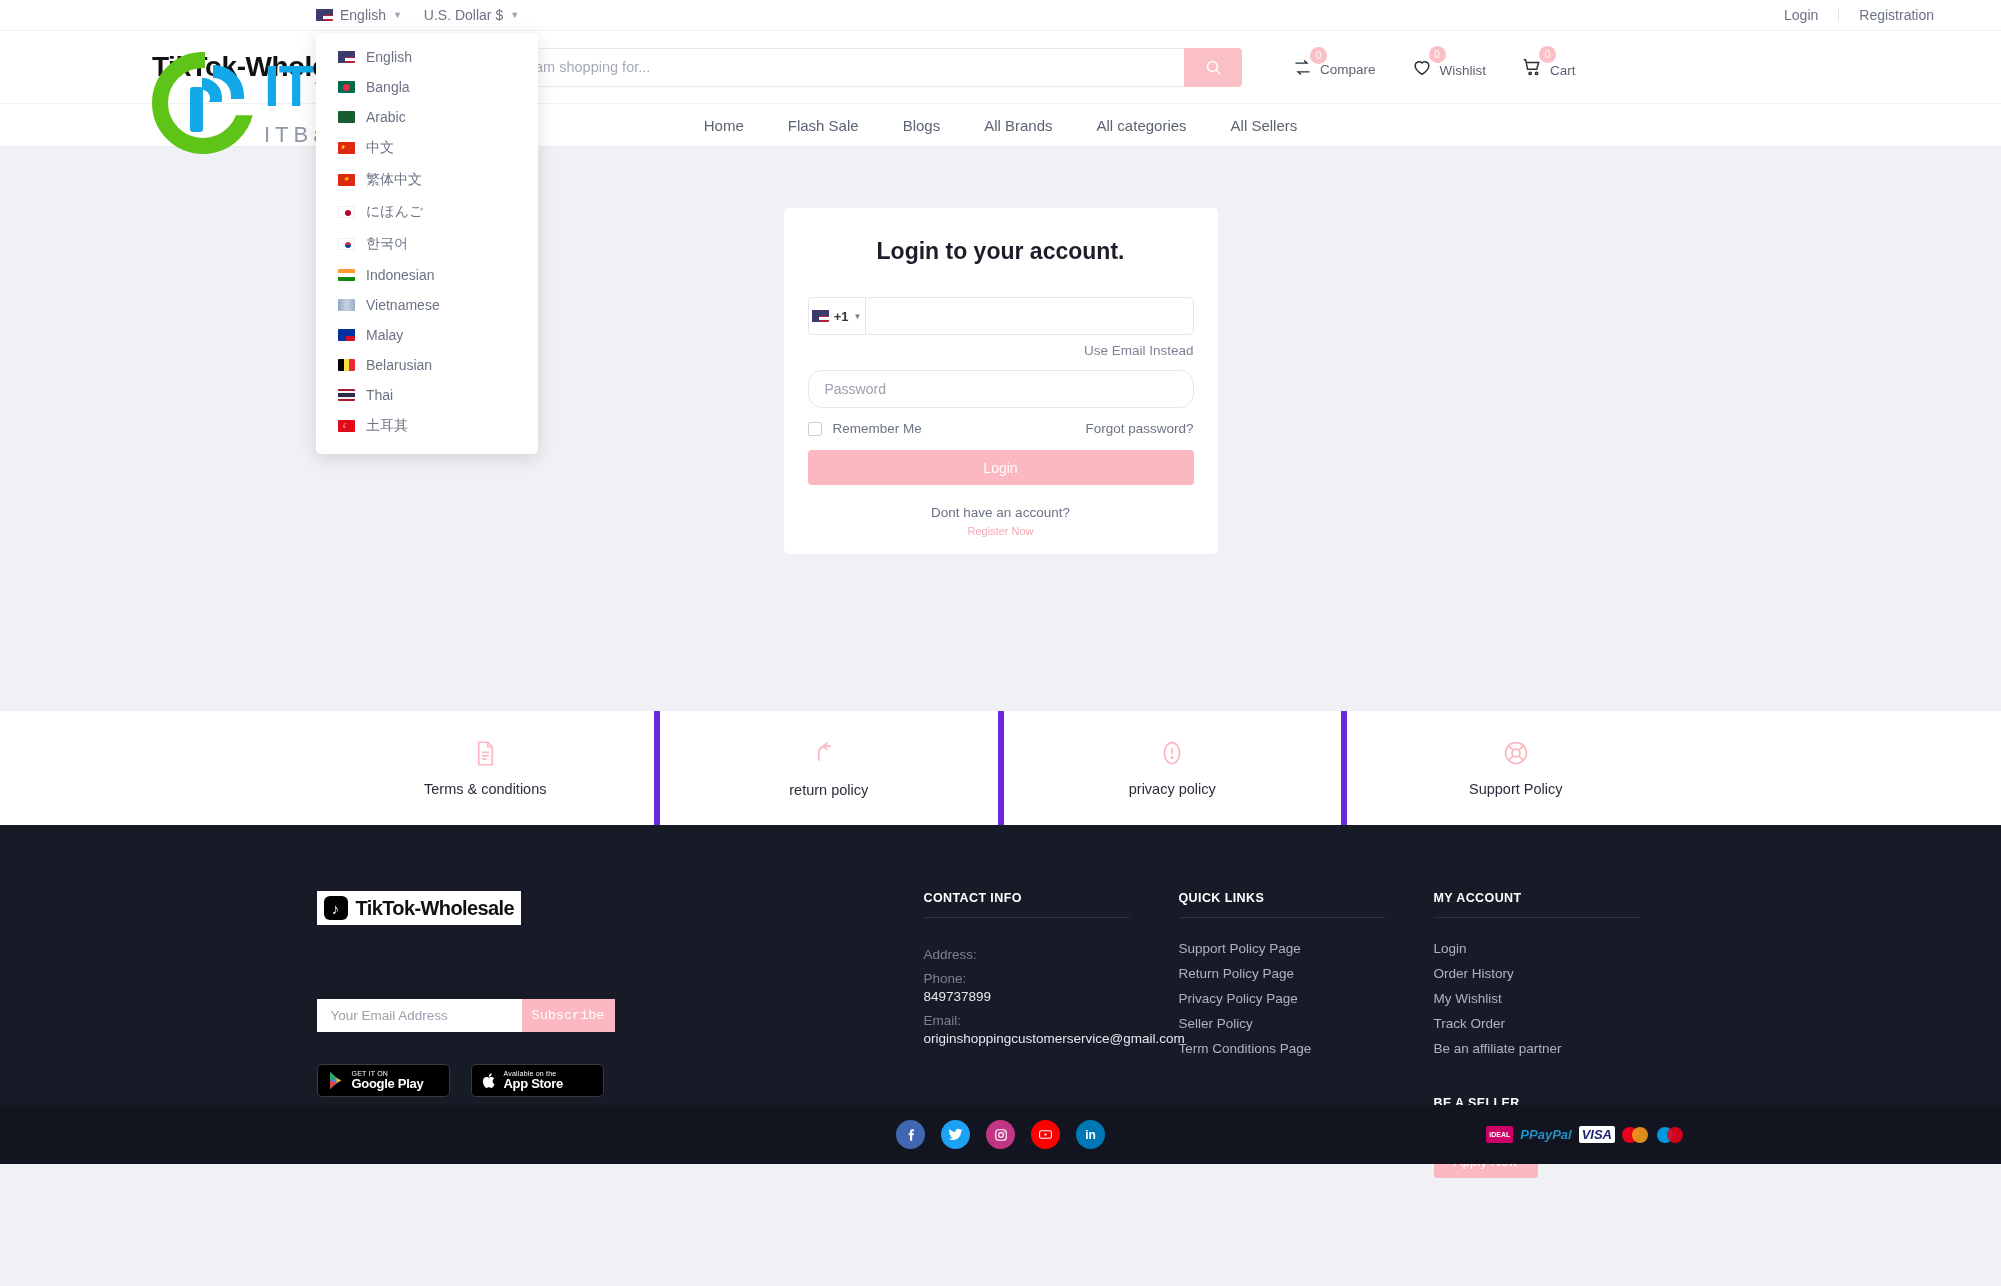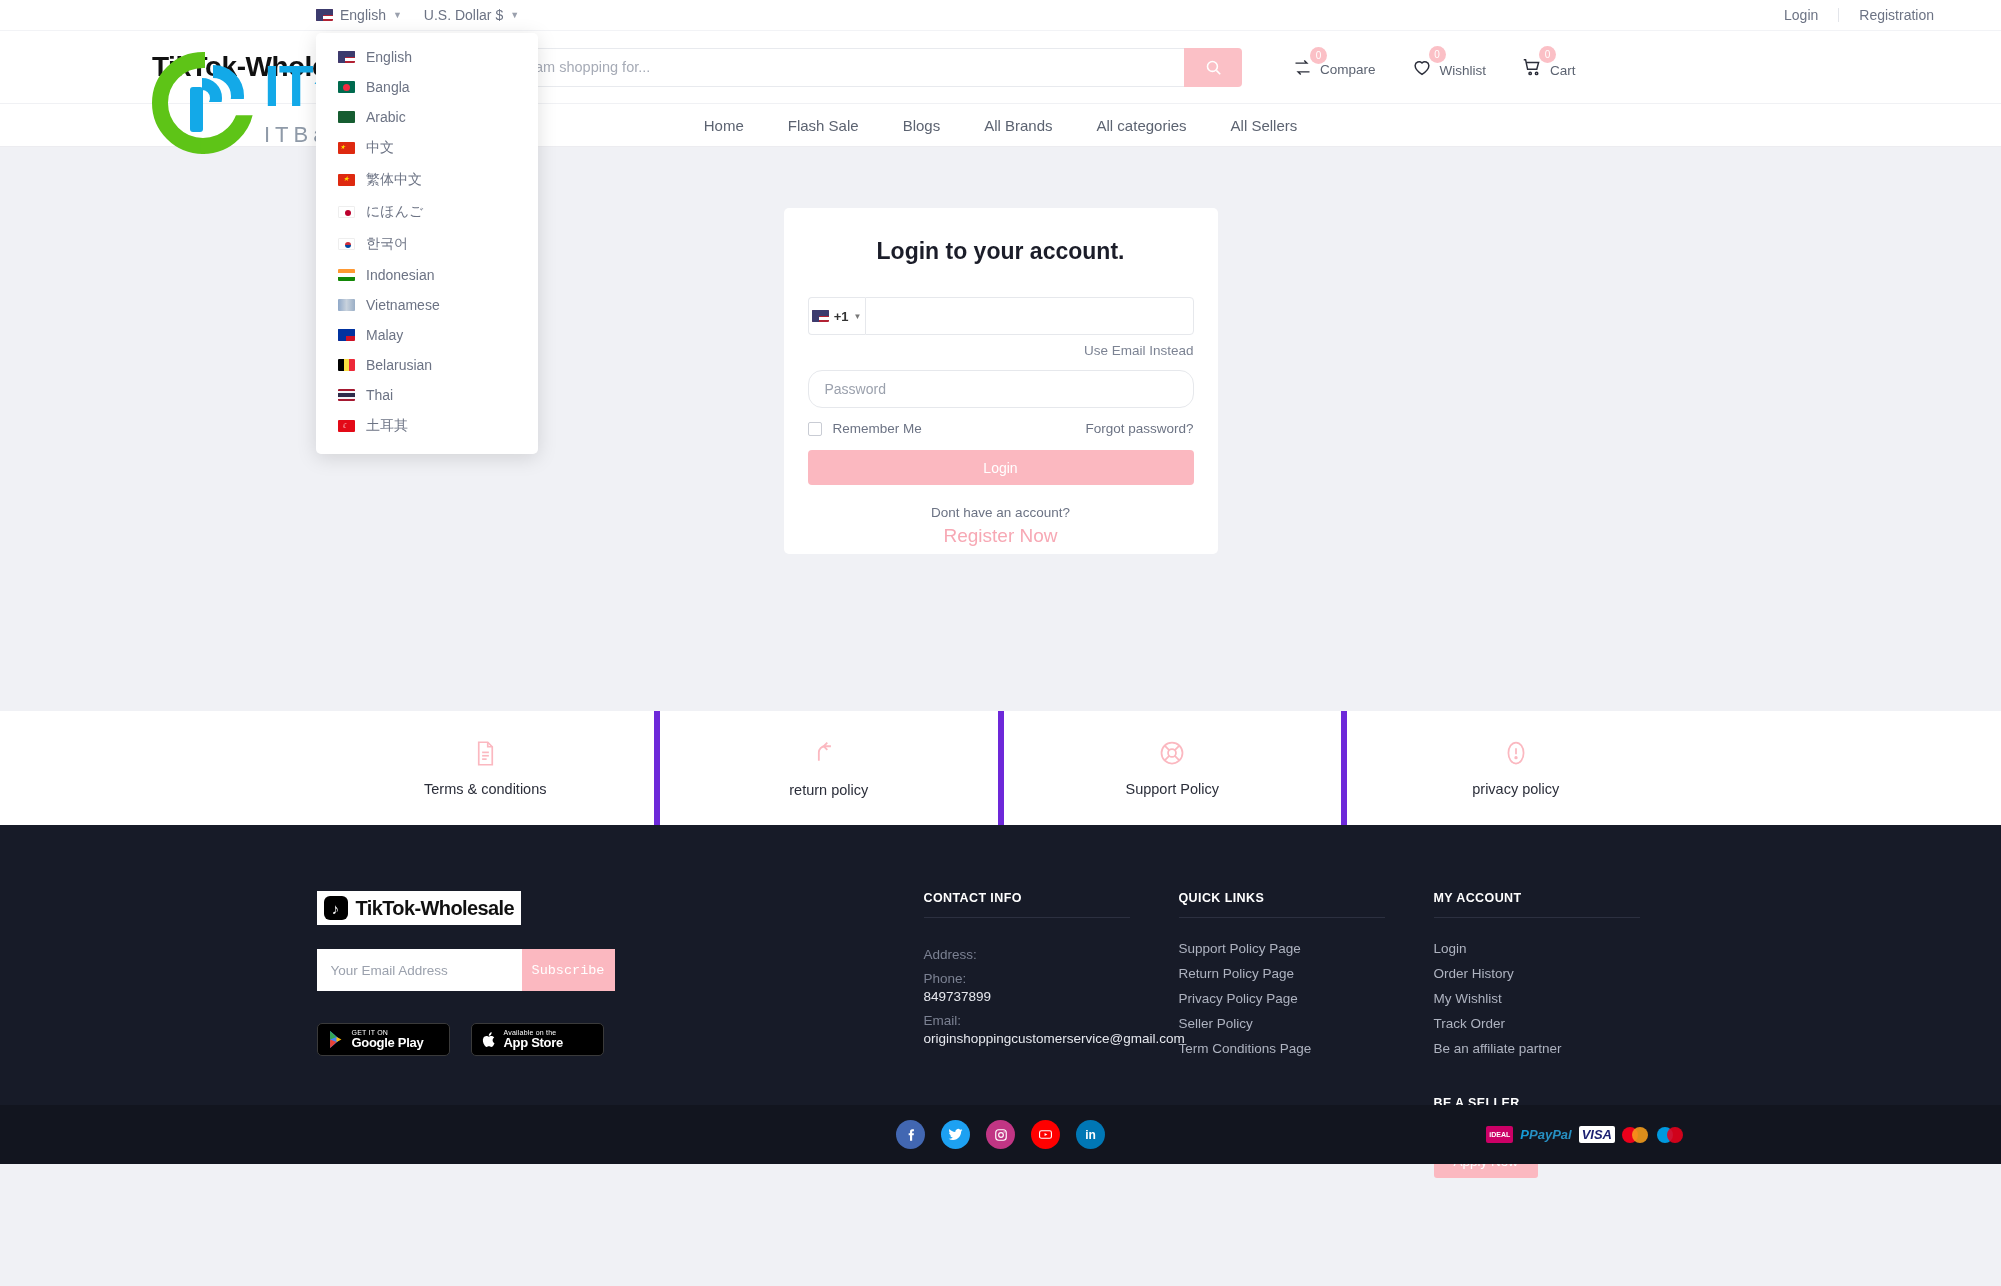--- a/index.html
+++ b/index.html
@@ -133,21 +133,21 @@
     background: #fff; cursor: pointer; margin-right: 11px;
   }
   .opts .rm { font-size: 13.5px; color: #6c7384; }
   .opts .fp { margin-left: auto; font-size: 13.5px; color: #6c7384; cursor: pointer; }
   .login-btn {
     width: 100%; height: 35px; background: #fbb8c0; border: none; border-radius: 4px;
     color: #fff; font-size: 14px; cursor: pointer;
     font-family: "Liberation Sans", sans-serif;
   }
   .noacct { text-align: center; margin-top: 20px; font-size: 13.5px; color: #6c7384; }
-  .reg-now { text-align: center; margin-top: 5px; font-size: 19px; color: #f7a8b4; cursor: pointer; }
+  .reg-now { text-align: center; margin-top: 5px; font-size: 11px; color: #f7a8b4; cursor: pointer; }
 
   
   .policies {
     background: #fff; height: 114px; display: flex; align-items: center;
     margin: 0 0 0 0;
   }
   .pol-inner { display: flex; width: 1368px; margin: 0 auto; height: 114px; }
   .pol {
     flex: 1; display: flex; flex-direction: column; align-items: center;
     justify-content: center; gap: 14px; border-right: 6px solid #6d28d9; cursor: pointer;
@@ -162,21 +162,21 @@
   .tiktok-logo {
     background: #fff; display: inline-flex; align-items: center; gap: 8px;
     padding: 5px 7px; height: 34px;
   }
   .tt-icon {
     width: 24px; height: 24px; background: #000; border-radius: 6px;
     display: flex; align-items: center; justify-content: center;
     color: #fff; font-size: 15px;
   }
   .tt-text { font-size: 20px; font-weight: bold; color: #111; letter-spacing: -0.6px; }
-  .subscribe { display: flex; margin-top: 24px; height: 42px; width: 298px; }
+  .subscribe { display: flex; margin-top: 74px; height: 33px; width: 298px; }
   .subscribe input {
     flex: 1; border: none; padding: 0 14px; font-size: 13.5px; outline: none;
     font-family: "Liberation Sans", sans-serif; background: #fff; color: #555;
   }
   .subscribe input::placeholder { color: #9ba1ad; }
   .sub-btn {
     width: 98px; background: #fbb8c0; border: none; color: #fff; font-size: 13.5px;
     cursor: pointer; font-family: Liberation Mono, monospace;
   }
   .stores { display: flex; gap: 21px; margin-top: 32px; }
@@ -375,36 +375,36 @@
       </div>
       <div class="pol">
         <svg width="29" height="29" viewBox="0 0 24 24" fill="none" stroke="#fbb8c0" stroke-width="1.5">
           <path d="M14 6H9a5 5 0 0 0-5 5v7"></path>
             <path d="M11 3 8 6l3 3"></path>
         </svg>
         <span class="lbl">return policy</span>
       </div>
       <div class="pol">
         <svg width="28" height="28" viewBox="0 0 24 24" fill="none" stroke="#fbb8c0" stroke-width="1.5">
+          <ellipse cx="12" cy="12" rx="6.5" ry="9"></ellipse>
+            <line x1="12" y1="8" x2="12" y2="13"></line>
+            <circle cx="12" cy="16" r="0.7" fill="#fbb8c0"></circle>
+        </svg>
+        <span class="lbl">privacy policy</span>
+      </div>
+      <div class="pol">
+        <svg width="28" height="28" viewBox="0 0 24 24" fill="none" stroke="#fbb8c0" stroke-width="1.5">
           <circle cx="12" cy="12" r="9"></circle>
             <circle cx="12" cy="12" r="3.4"></circle>
           <line x1="5.5" y1="5.5" x2="9.6" y2="9.6"></line>
             <line x1="14.4" y1="14.4" x2="18.5" y2="18.5"></line>
           <line x1="18.5" y1="5.5" x2="14.4" y2="9.6"></line>
             <line x1="9.6" y1="14.4" x2="5.5" y2="18.5"></line>
         </svg>
         <span class="lbl">Support Policy</span>
-      </div>
-      <div class="pol">
-        <svg width="28" height="28" viewBox="0 0 24 24" fill="none" stroke="#fbb8c0" stroke-width="1.5">
-          <ellipse cx="12" cy="12" rx="6.5" ry="9"></ellipse>
-            <line x1="12" y1="8" x2="12" y2="13"></line>
-            <circle cx="12" cy="16" r="0.7" fill="#fbb8c0"></circle>
-        </svg>
-        <span class="lbl">privacy policy</span>
       </div>
     </div>
   </div>
 
   <div class="footer">
     <div class="footer-inner">
 
       <div class="f-col1">
         <div class="tiktok-logo">
           <span class="tt-icon">♪</span>

